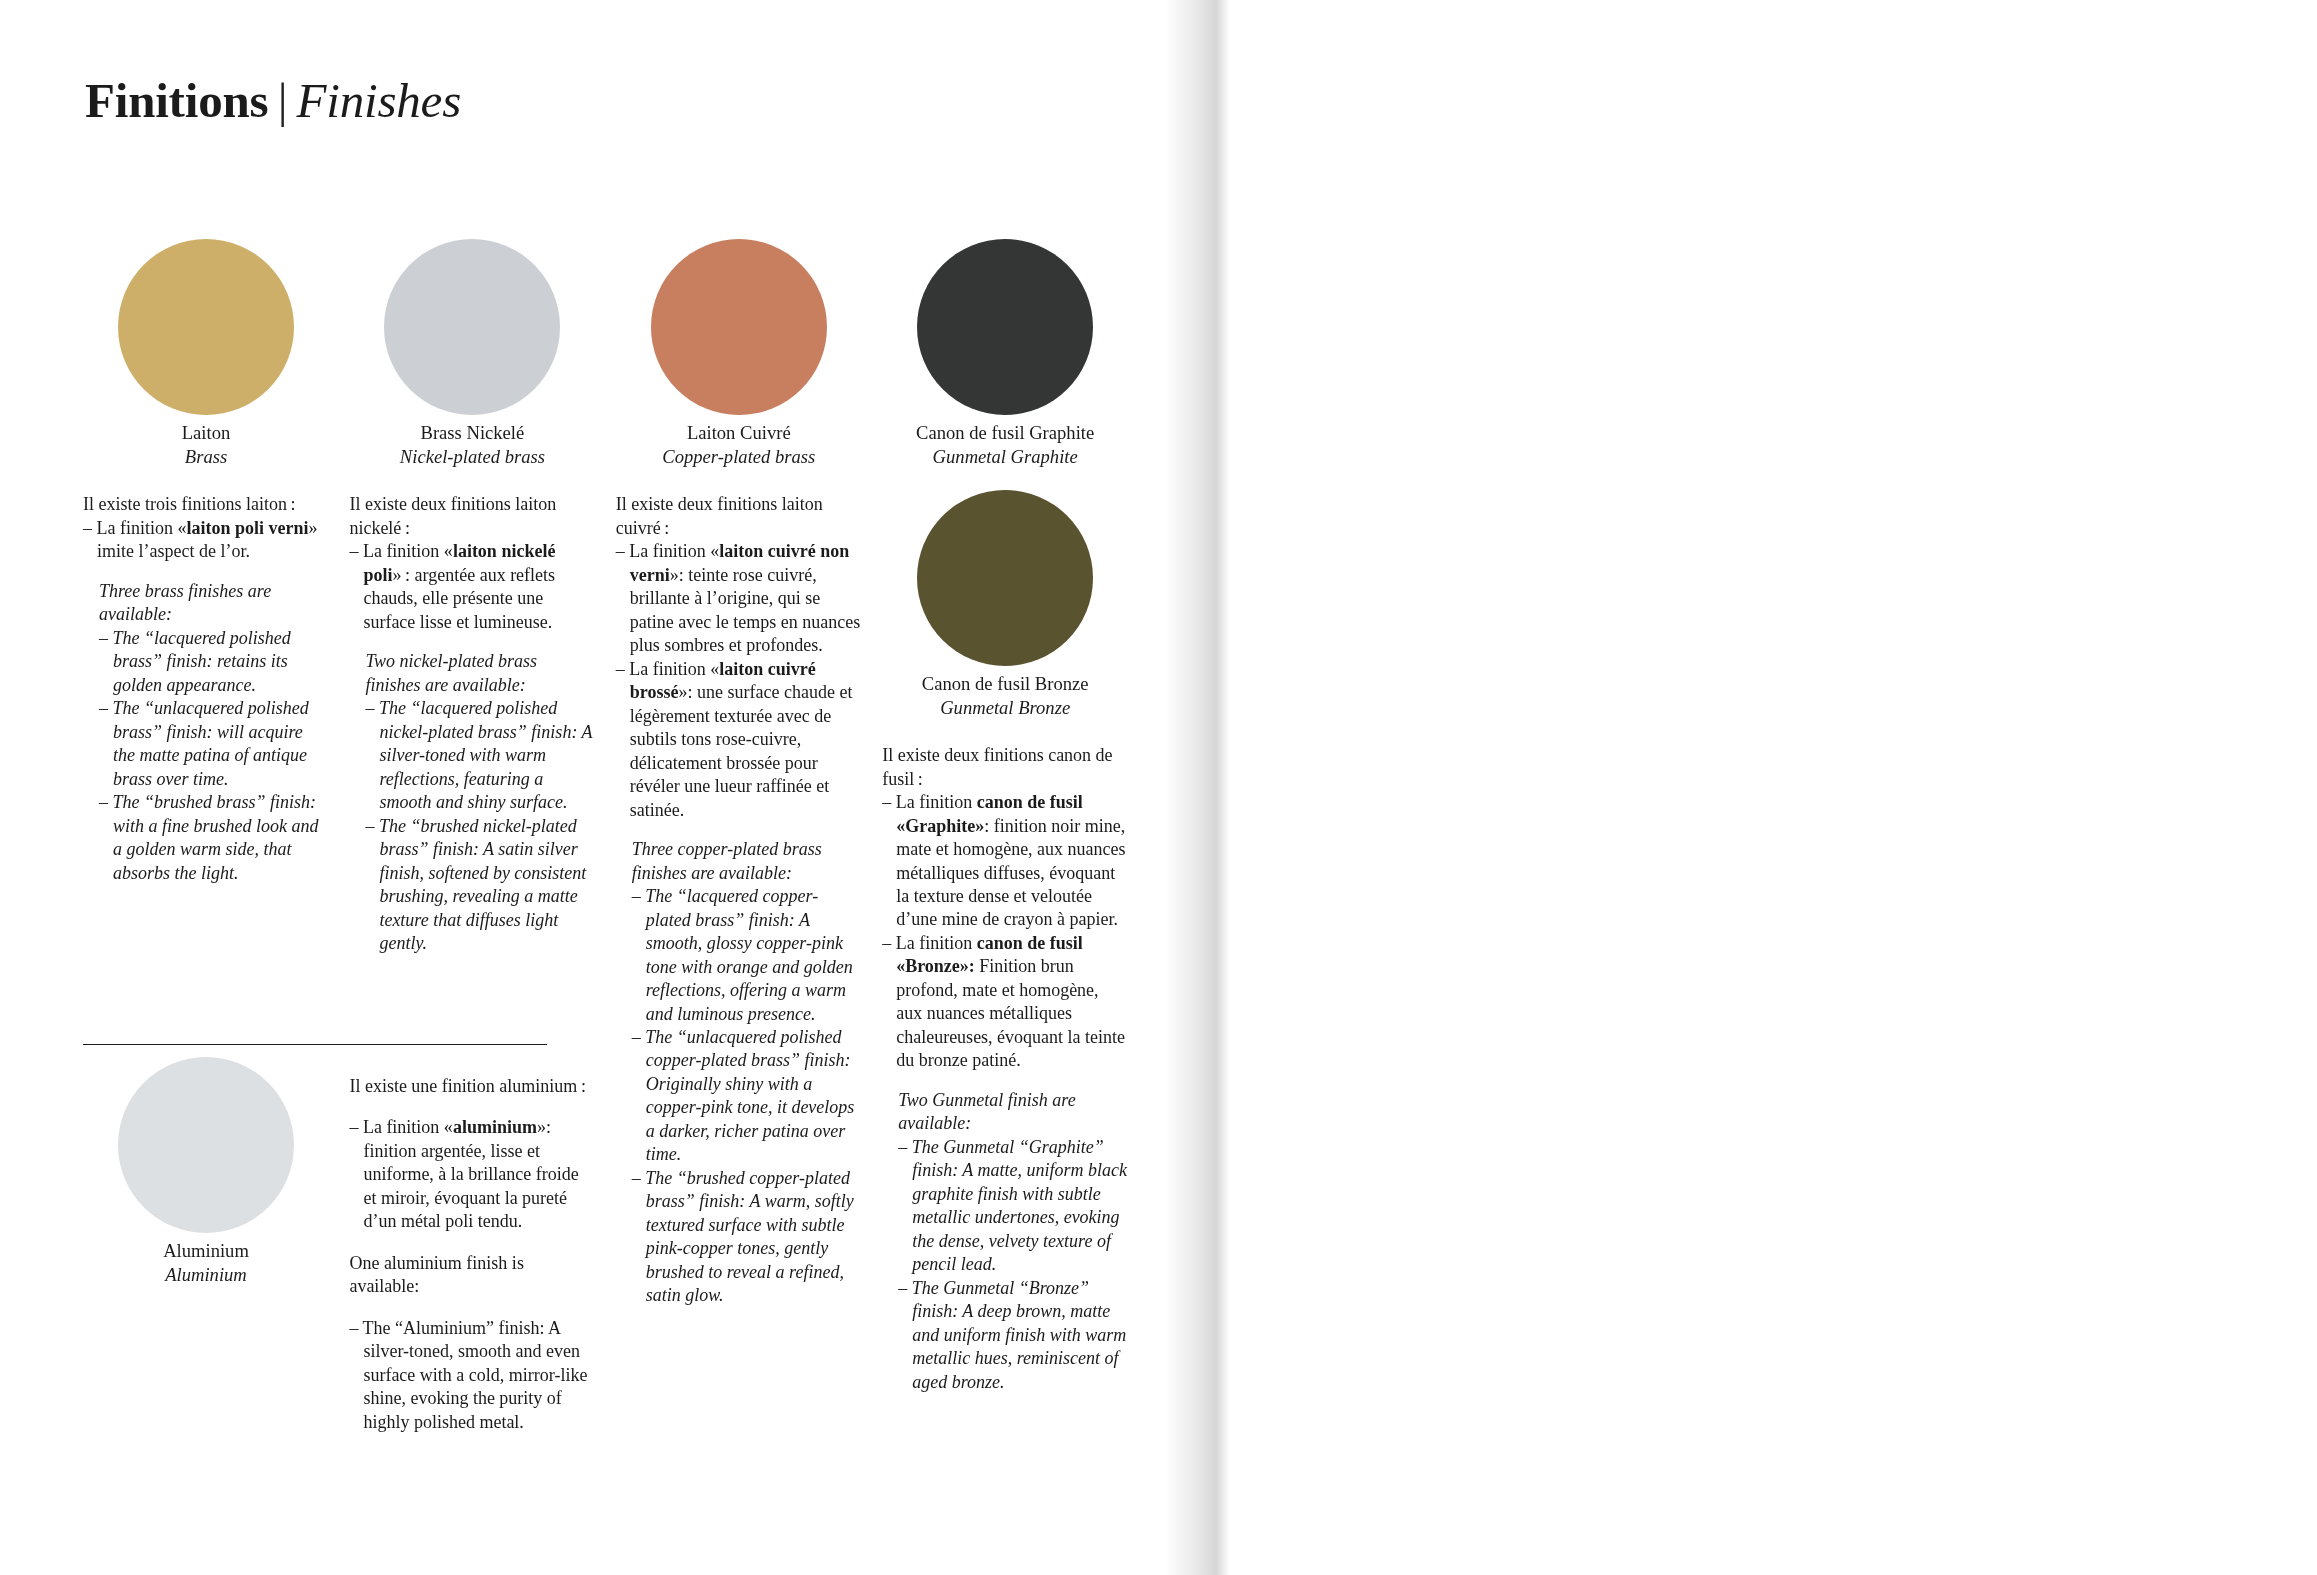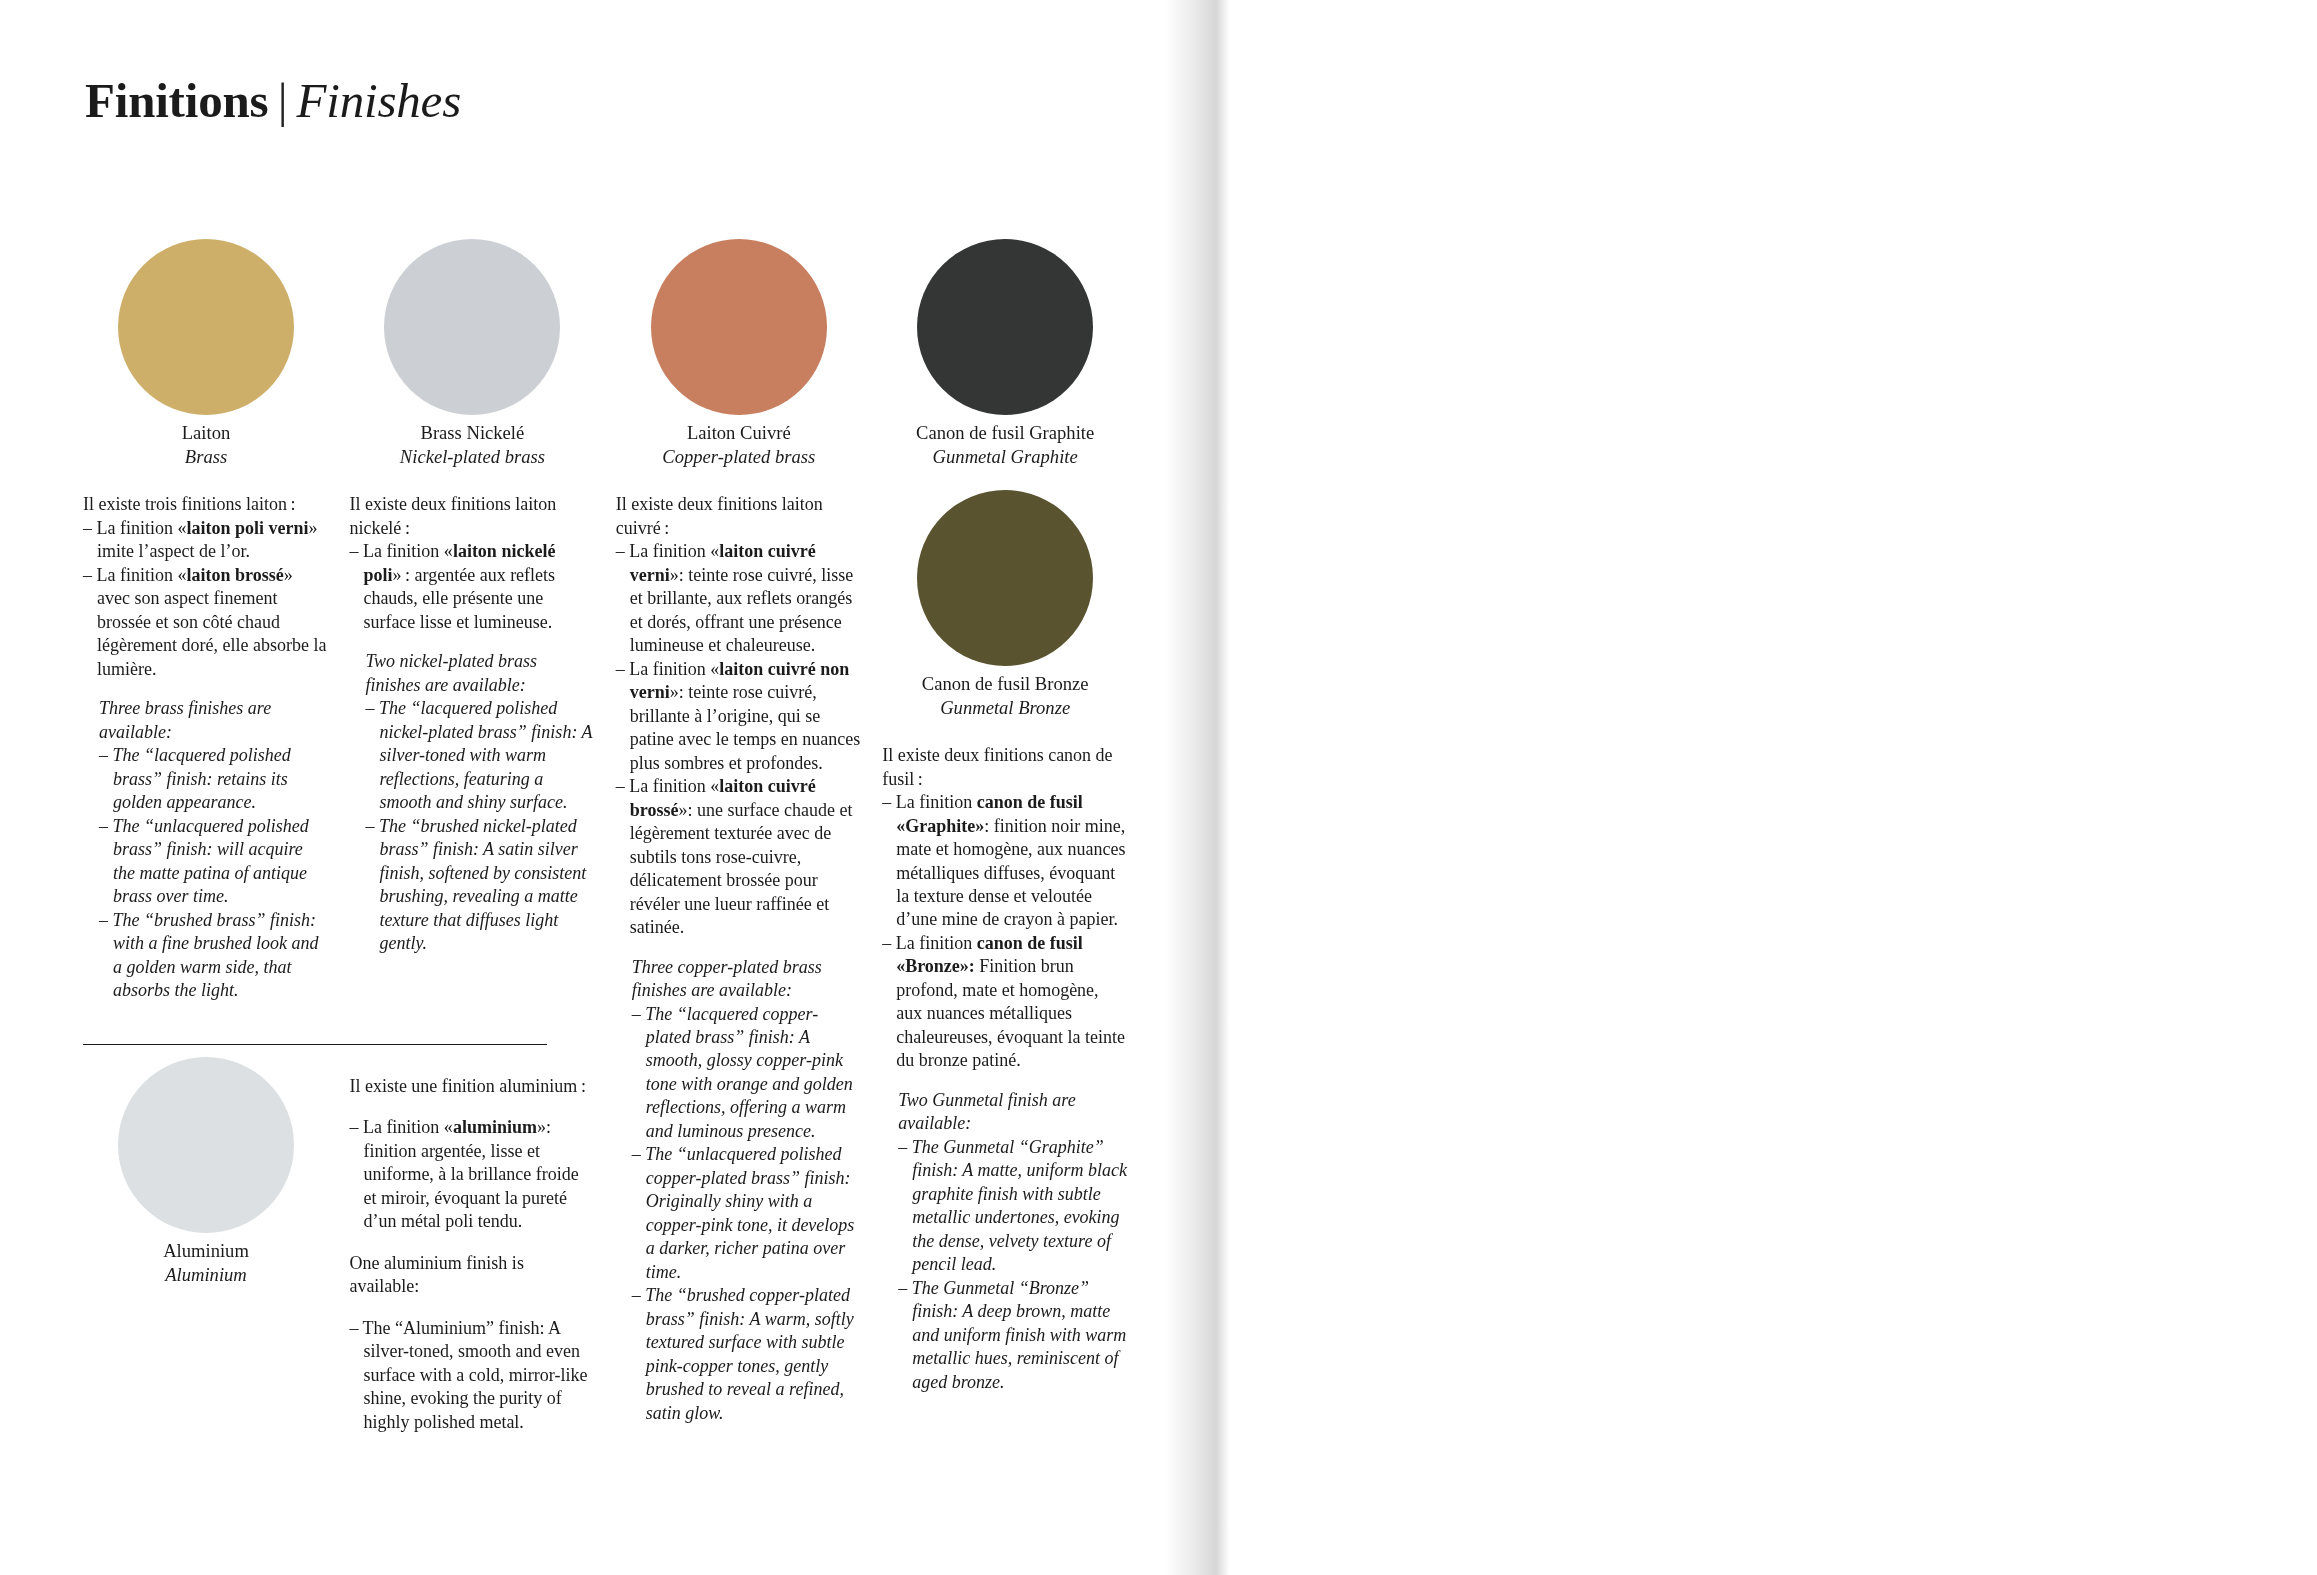--- a/index.html
+++ b/index.html
@@ -69,21 +69,20 @@
 
       <div class="fcol">
         <div class="circle c-lg" style="background:#cdaf6a"></div>
         <div class="swlabel">
           <span class="fr">Laiton</span>
           <span class="en">Brass</span>
         </div>
         <div class="body">
           <p>Il existe trois finitions laiton :</p>
           <p class="li">– La finition «<b>laiton poli verni</b>» imite l’aspect de l’or.</p>
-          <p class="li">– La finition «<b>laiton brossé</b>» avec son aspect finement brossée et son côté chaud légèrement doré, elle absorbe la lumière.</p>
           <div class="blank"></div>
           <p class="it">Three brass finishes are available:</p>
           <p class="li it">– The “lacquered polished brass” finish: retains its golden appearance.</p>
           <p class="li it">– The “unlacquered polished brass” finish: will acquire the matte patina of antique brass over time.</p>
           <p class="li it">– The “brushed brass” finish: with a fine brushed look and a golden warm side, that absorbs the light.</p>
         </div>
       </div>
 
       <div class="fcol">
         <div class="circle c-lg" style="background:#ccd0d5"></div>
@@ -102,21 +101,20 @@
       </div>
 
       <div class="fcol">
         <div class="circle c-lg" style="background:#c77f5f"></div>
         <div class="swlabel">
           <span class="fr">Laiton Cuivré</span>
           <span class="en">Copper-plated brass</span>
         </div>
         <div class="body">
           <p>Il existe deux finitions laiton cuivré :</p>
-          <p class="li">– La finition «<b>laiton cuivré verni</b>»: teinte rose cuivré, lisse et brillante, aux reflets orangés et dorés, offrant une présence lumineuse et chaleureuse.</p>
           <p class="li">– La finition «<b>laiton cuivré non verni</b>»: teinte rose cuivré, brillante à l’origine, qui se patine avec le temps en nuances plus sombres et profondes.</p>
           <p class="li">– La finition «<b>laiton cuivré brossé</b>»: une surface chaude et légèrement texturée avec de subtils tons rose-cuivre, délicatement brossée pour révéler une lueur raffinée et satinée.</p>
           <div class="blank"></div>
           <p class="it">Three copper-plated brass finishes are available:</p>
           <p class="li it">– The “lacquered copper-plated brass” finish: A smooth, glossy copper-pink tone with orange and golden reflections, offering a warm and luminous presence.</p>
           <p class="li it">– The “unlacquered polished copper-plated brass” finish: Originally shiny with a copper-pink tone, it develops a darker, richer patina over time.</p>
           <p class="li it">– The “brushed copper-plated brass” finish: A warm, softly textured surface with subtle pink-copper tones, gently brushed to reveal a refined, satin glow.</p>
         </div>
       </div>
 

